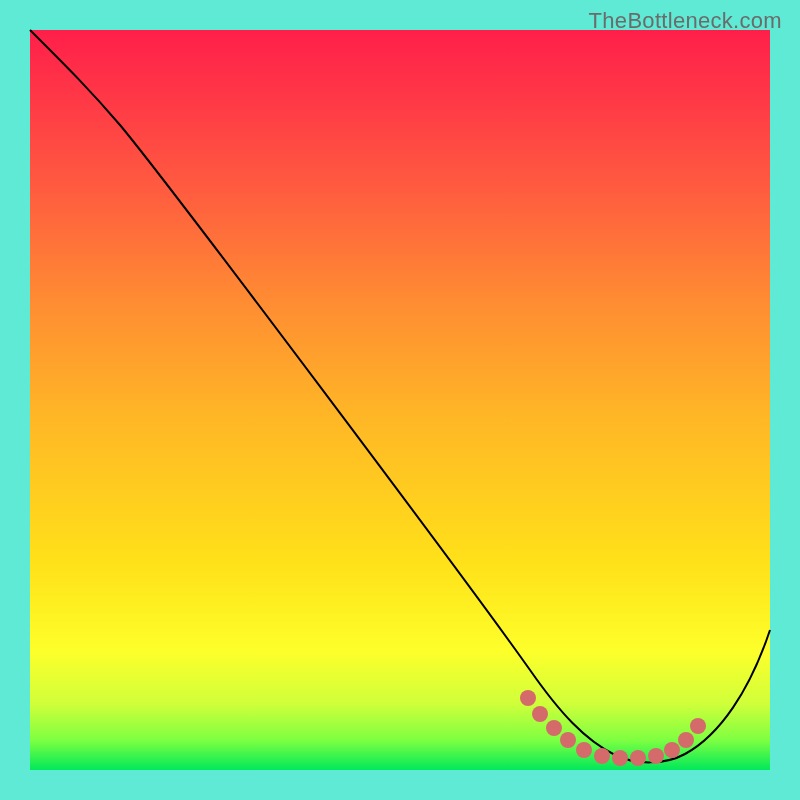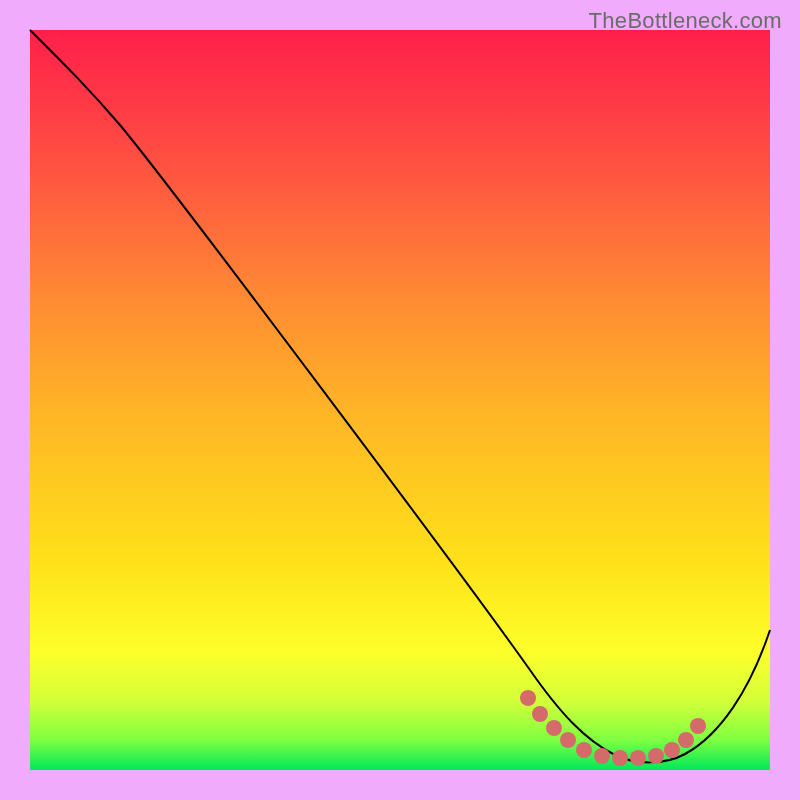--- a/index.html
+++ b/index.html
@@ -8,21 +8,21 @@
     width: 800px;
     height: 800px;
     background: #000;
     overflow: hidden;
     font-family: Arial, Helvetica, sans-serif;
   }
   .frame {
     position: relative;
     width: 800px;
     height: 800px;
-    background: #f0abfc;
+    background: #5eead4;
   }
   .plot-area {
     position: absolute;
     left: 30px;
     top: 30px;
     width: 740px;
     height: 740px;
     background: linear-gradient(
       to bottom,
       #ff1f4a 0%,

